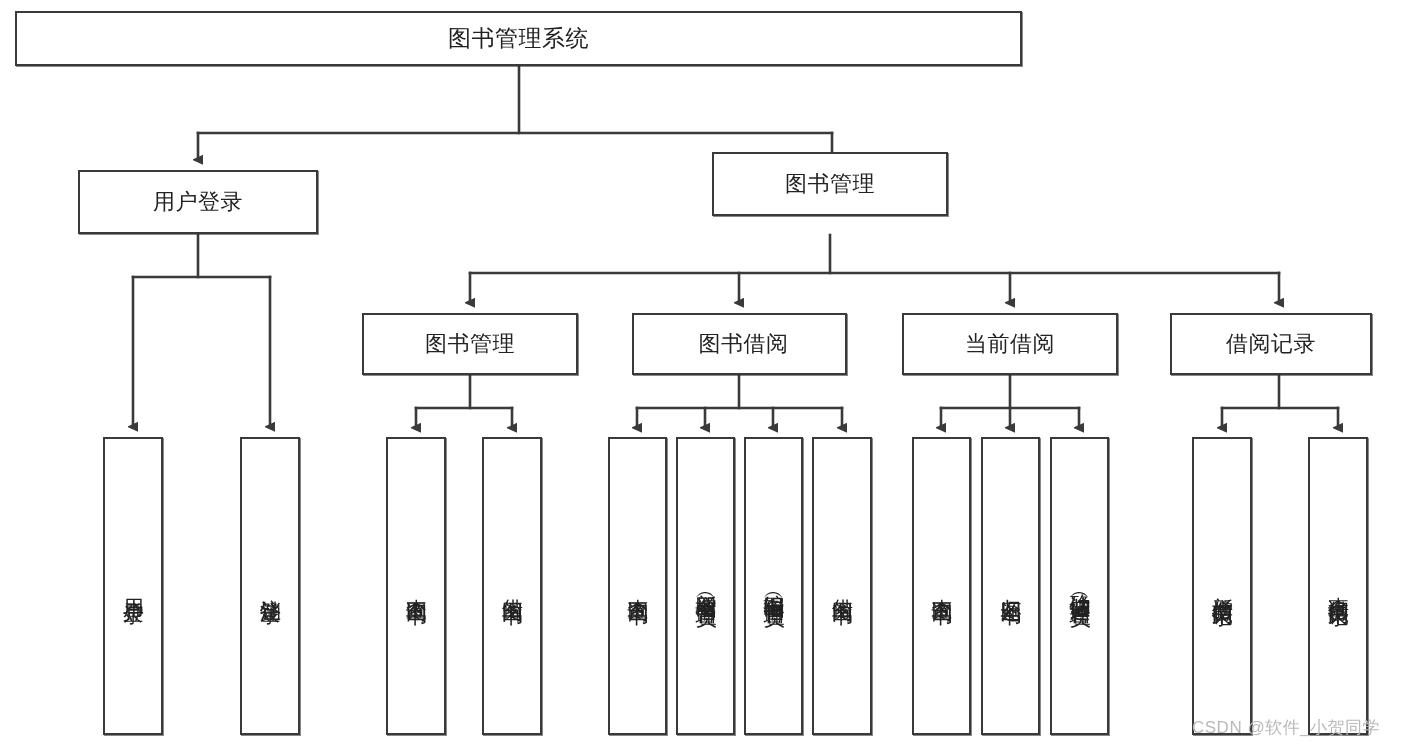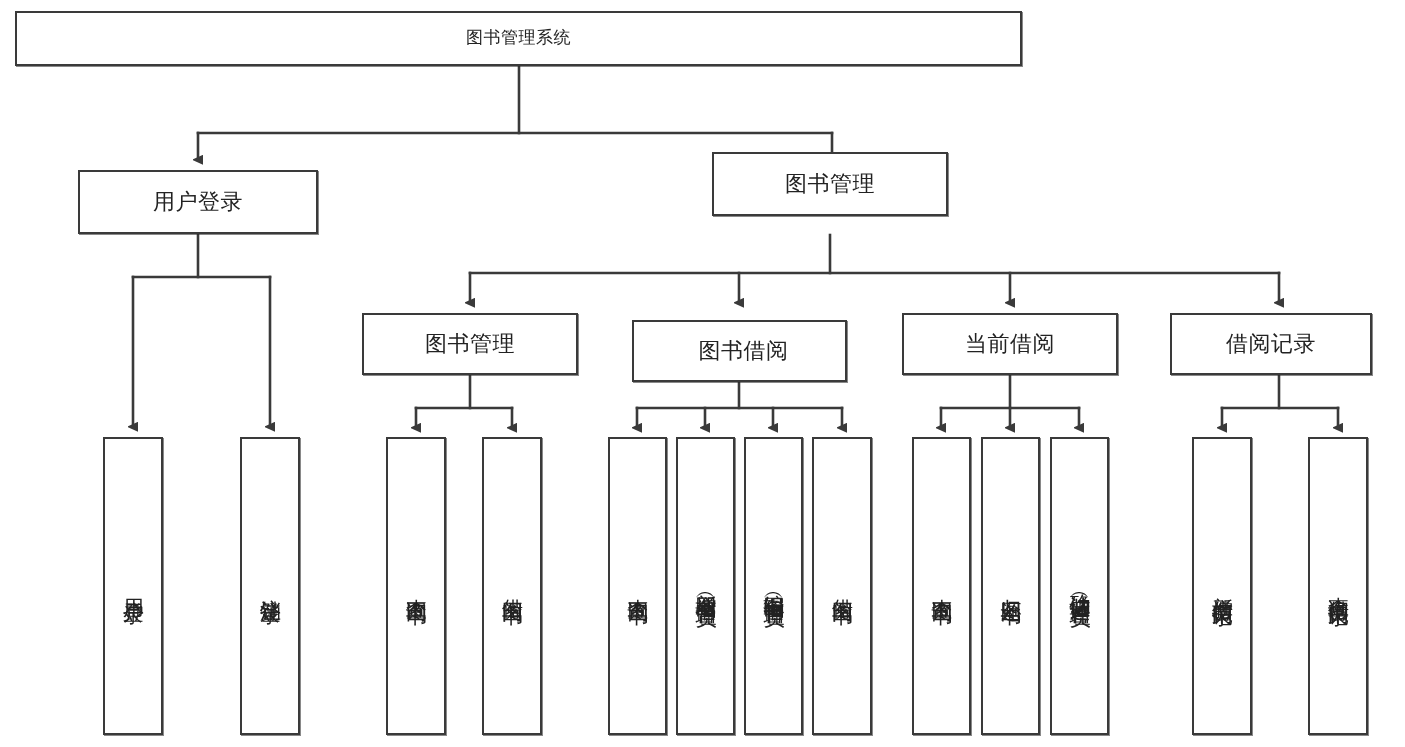--- a/index.html
+++ b/index.html
@@ -45,21 +45,21 @@
     white-space: nowrap;
   }
   .node.vertical .label {
     writing-mode: vertical-rl;
     text-orientation: upright;
     font-size: 21px;
     letter-spacing: 2px;
     white-space: normal;
     max-height: 100%;
   }
-  .node.root .label { font-size: 17px; }
+  .node.root .label { font-size: 23px; }
   .watermark {
     position: absolute;
     color: #b9b9b9;
     font-size: 17px;
     letter-spacing: 0.5px;
     white-space: nowrap;
     pointer-events: none;
   }
 </style>
 </head>
@@ -124,21 +124,21 @@
   <div class="node" style="left: 78px; top: 170px; width: 240px; height: 64px;">
     <span class="label">用户登录</span>
   </div>
   <div class="node" style="left: 712px; top: 152px; width: 236px; height: 64px; align-items: center;">
     <span class="label">图书管理</span>
   </div>
 
   <div class="node" style="left: 362px; top: 313px; width: 216px; height: 62px;">
     <span class="label">图书管理</span>
   </div>
-  <div class="node" style="left: 632px; top: 320px; width: 215px; height: 62px; padding-left: 8px;">
+  <div class="node" style="left: 632px; top: 313px; width: 215px; height: 62px; padding-left: 8px;">
     <span class="label">图书借阅</span>
   </div>
   <div class="node" style="left: 902px; top: 313px; width: 216px; height: 62px;">
     <span class="label">当前借阅</span>
   </div>
   <div class="node" style="left: 1170px; top: 313px; width: 202px; height: 62px;">
     <span class="label">借阅记录</span>
   </div>
 
   <div class="node vertical" style="left: 103px; top: 437px; width: 60px; height: 298px;">
@@ -174,14 +174,15 @@
   <div class="node vertical" style="left: 1050px; top: 437px; width: 59px; height: 298px;">
     <span class="label">确认归还（管理员）</span>
   </div>
   <div class="node vertical" style="left: 1192px; top: 437px; width: 60px; height: 298px;">
     <span class="label">新增借阅记录</span>
   </div>
   <div class="node vertical" style="left: 1308px; top: 437px; width: 60px; height: 298px;">
     <span class="label">查询借阅记录</span>
   </div>
 
+  <div class="watermark" style="left: 1192px; top: 716px; color: rgb(185, 185, 185);">CSDN @软件_小贺同学</div>
 
 </div>
 
 </body></html>

